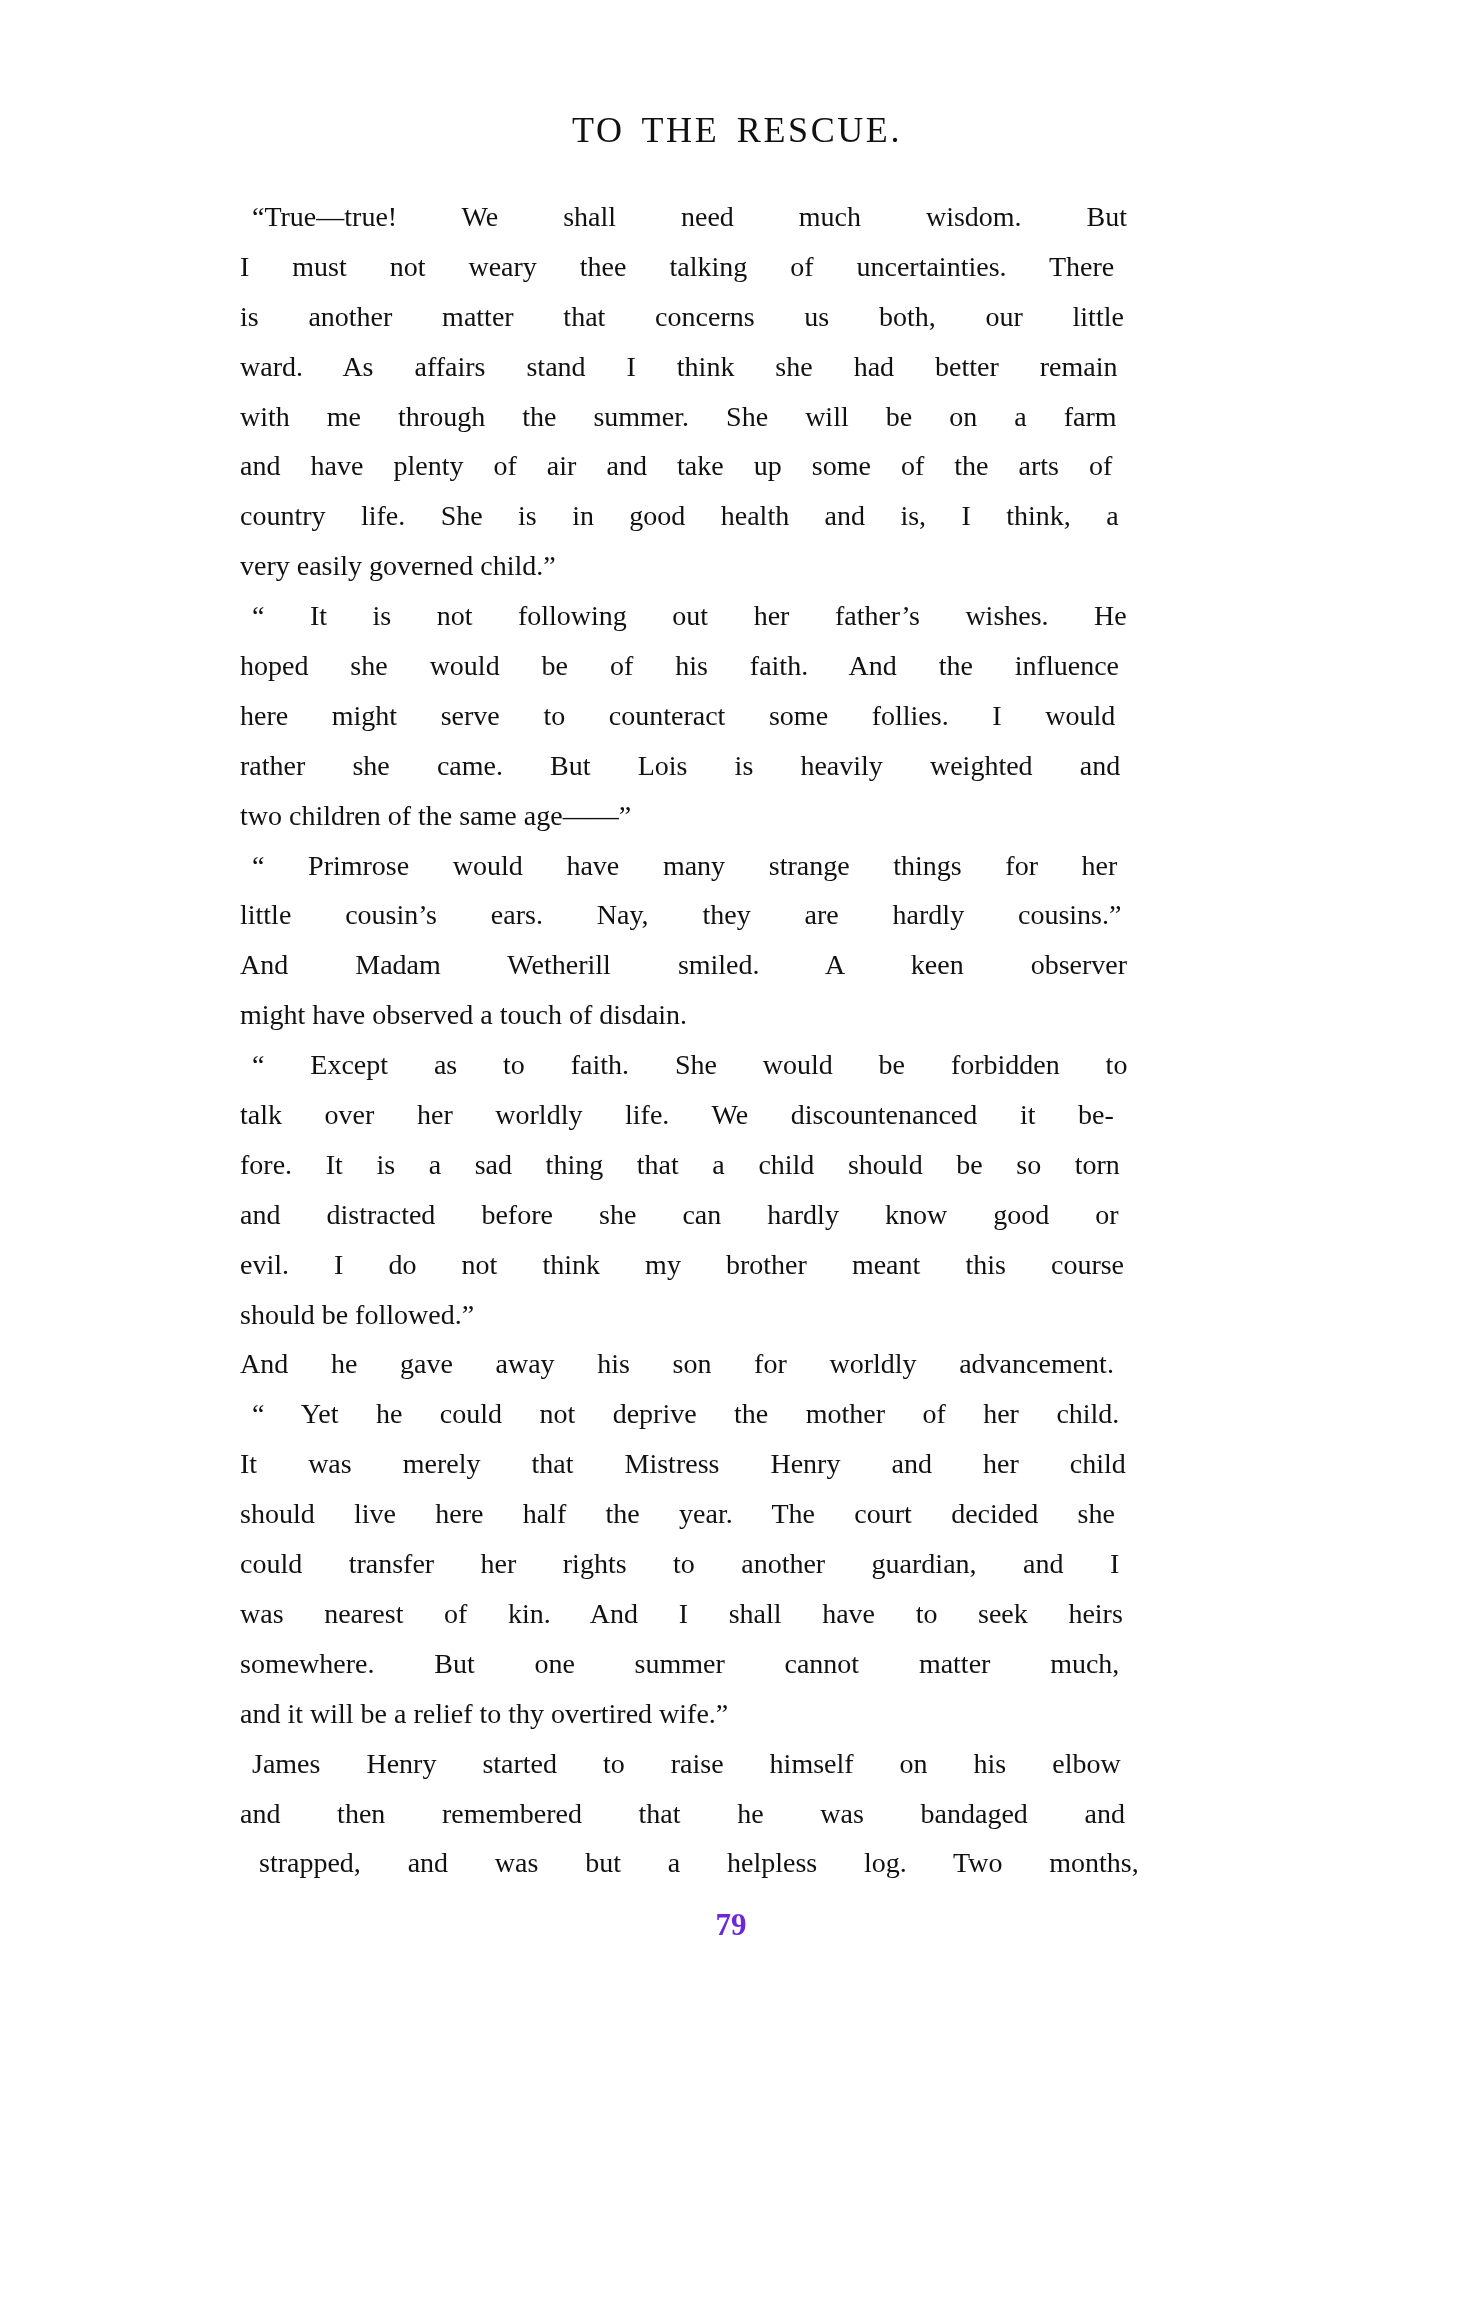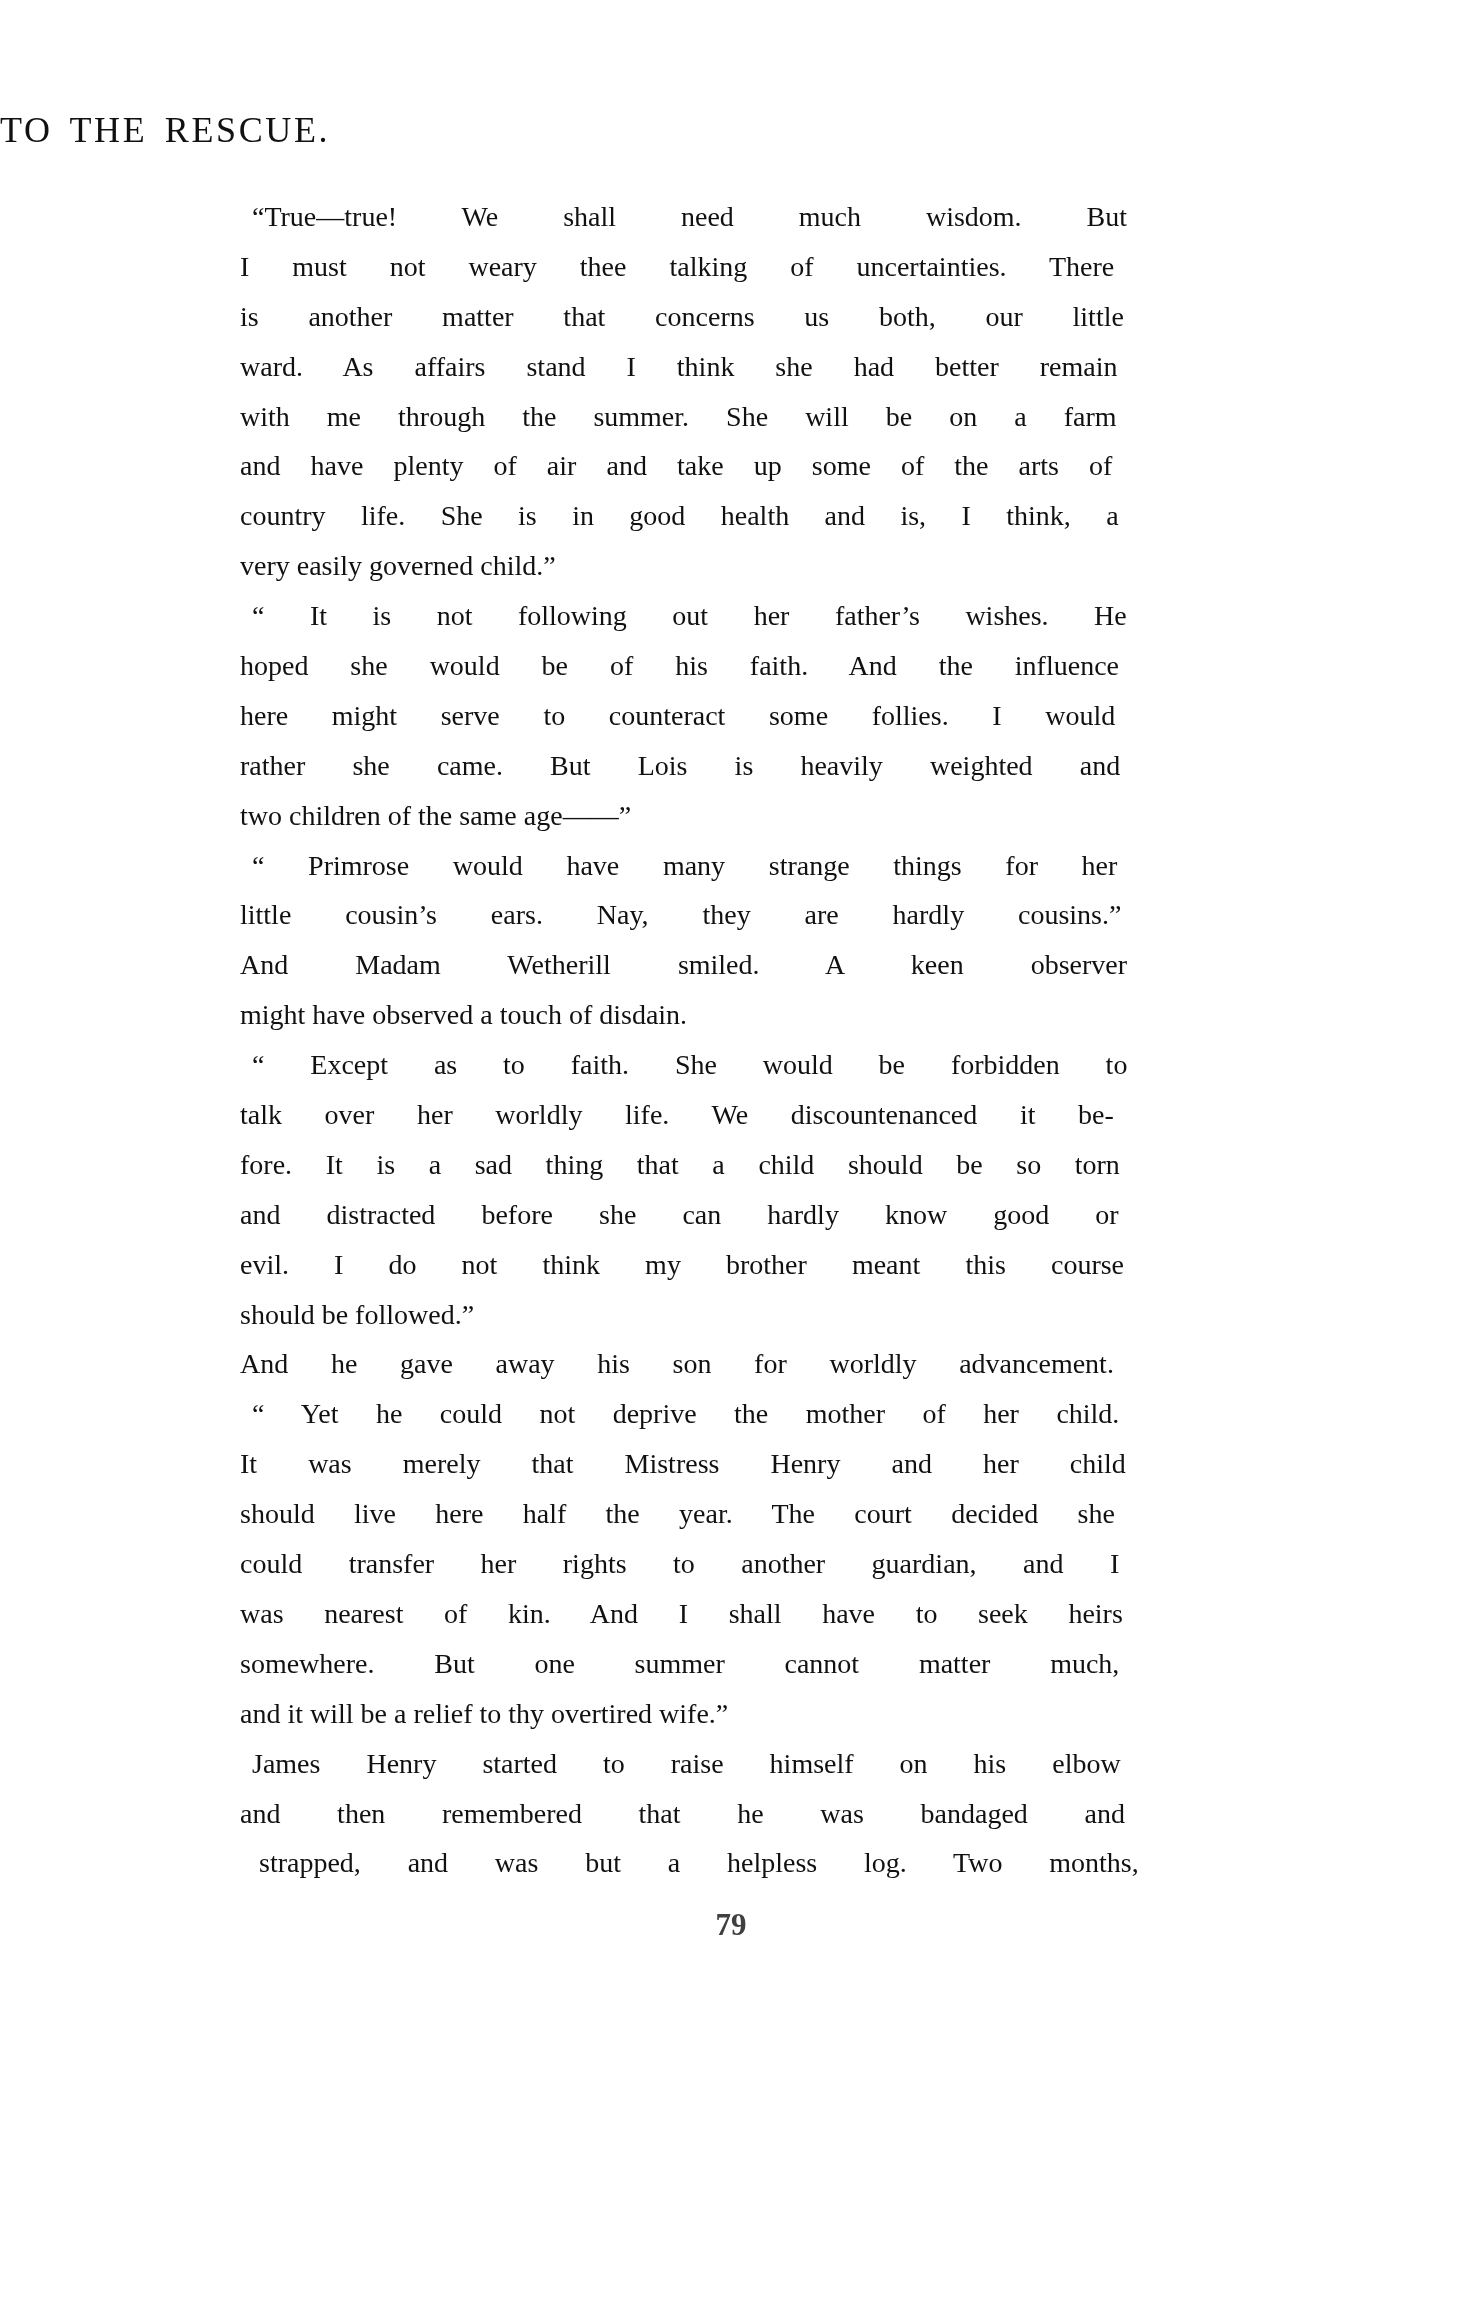--- a/index.html
+++ b/index.html
@@ -21,21 +21,21 @@
       top: 0;
       width: 1480px;
       height: 2319px;
       background: #ffffff;
     }
     .running-head {
       position: absolute;
       left: 0;
       width: 1474px;
       top: 108px;
-      text-align: left;
+      text-align: center;
       font-size: 36px;
       line-height: 44px;
       letter-spacing: 2.6px;
       word-spacing: 6px;
       color: #111;
     }
     .body-text {
       position: absolute;
       left: 240px;
       top: 192px;
@@ -60,21 +60,21 @@
     }
     .folio {
       position: absolute;
       left: 0;
       width: 1462px;
       top: 1905px;
       text-align: center;
       font-size: 31px;
       line-height: 40px;
       font-weight: bold;
-      color: #404040;
+      color: #6d28d9;
     }
   </style>
 </head>
 <body>
 
 <div class="page">
   <div class="running-head">TO THE RESCUE.</div>
 
   <div class="body-text" id="body-text">
       <span class="line indent" style="white-space: nowrap; text-align: left; text-align-last: left; display: block; word-spacing: 57.94px;">“True—true! We shall need much wisdom. But</span>

